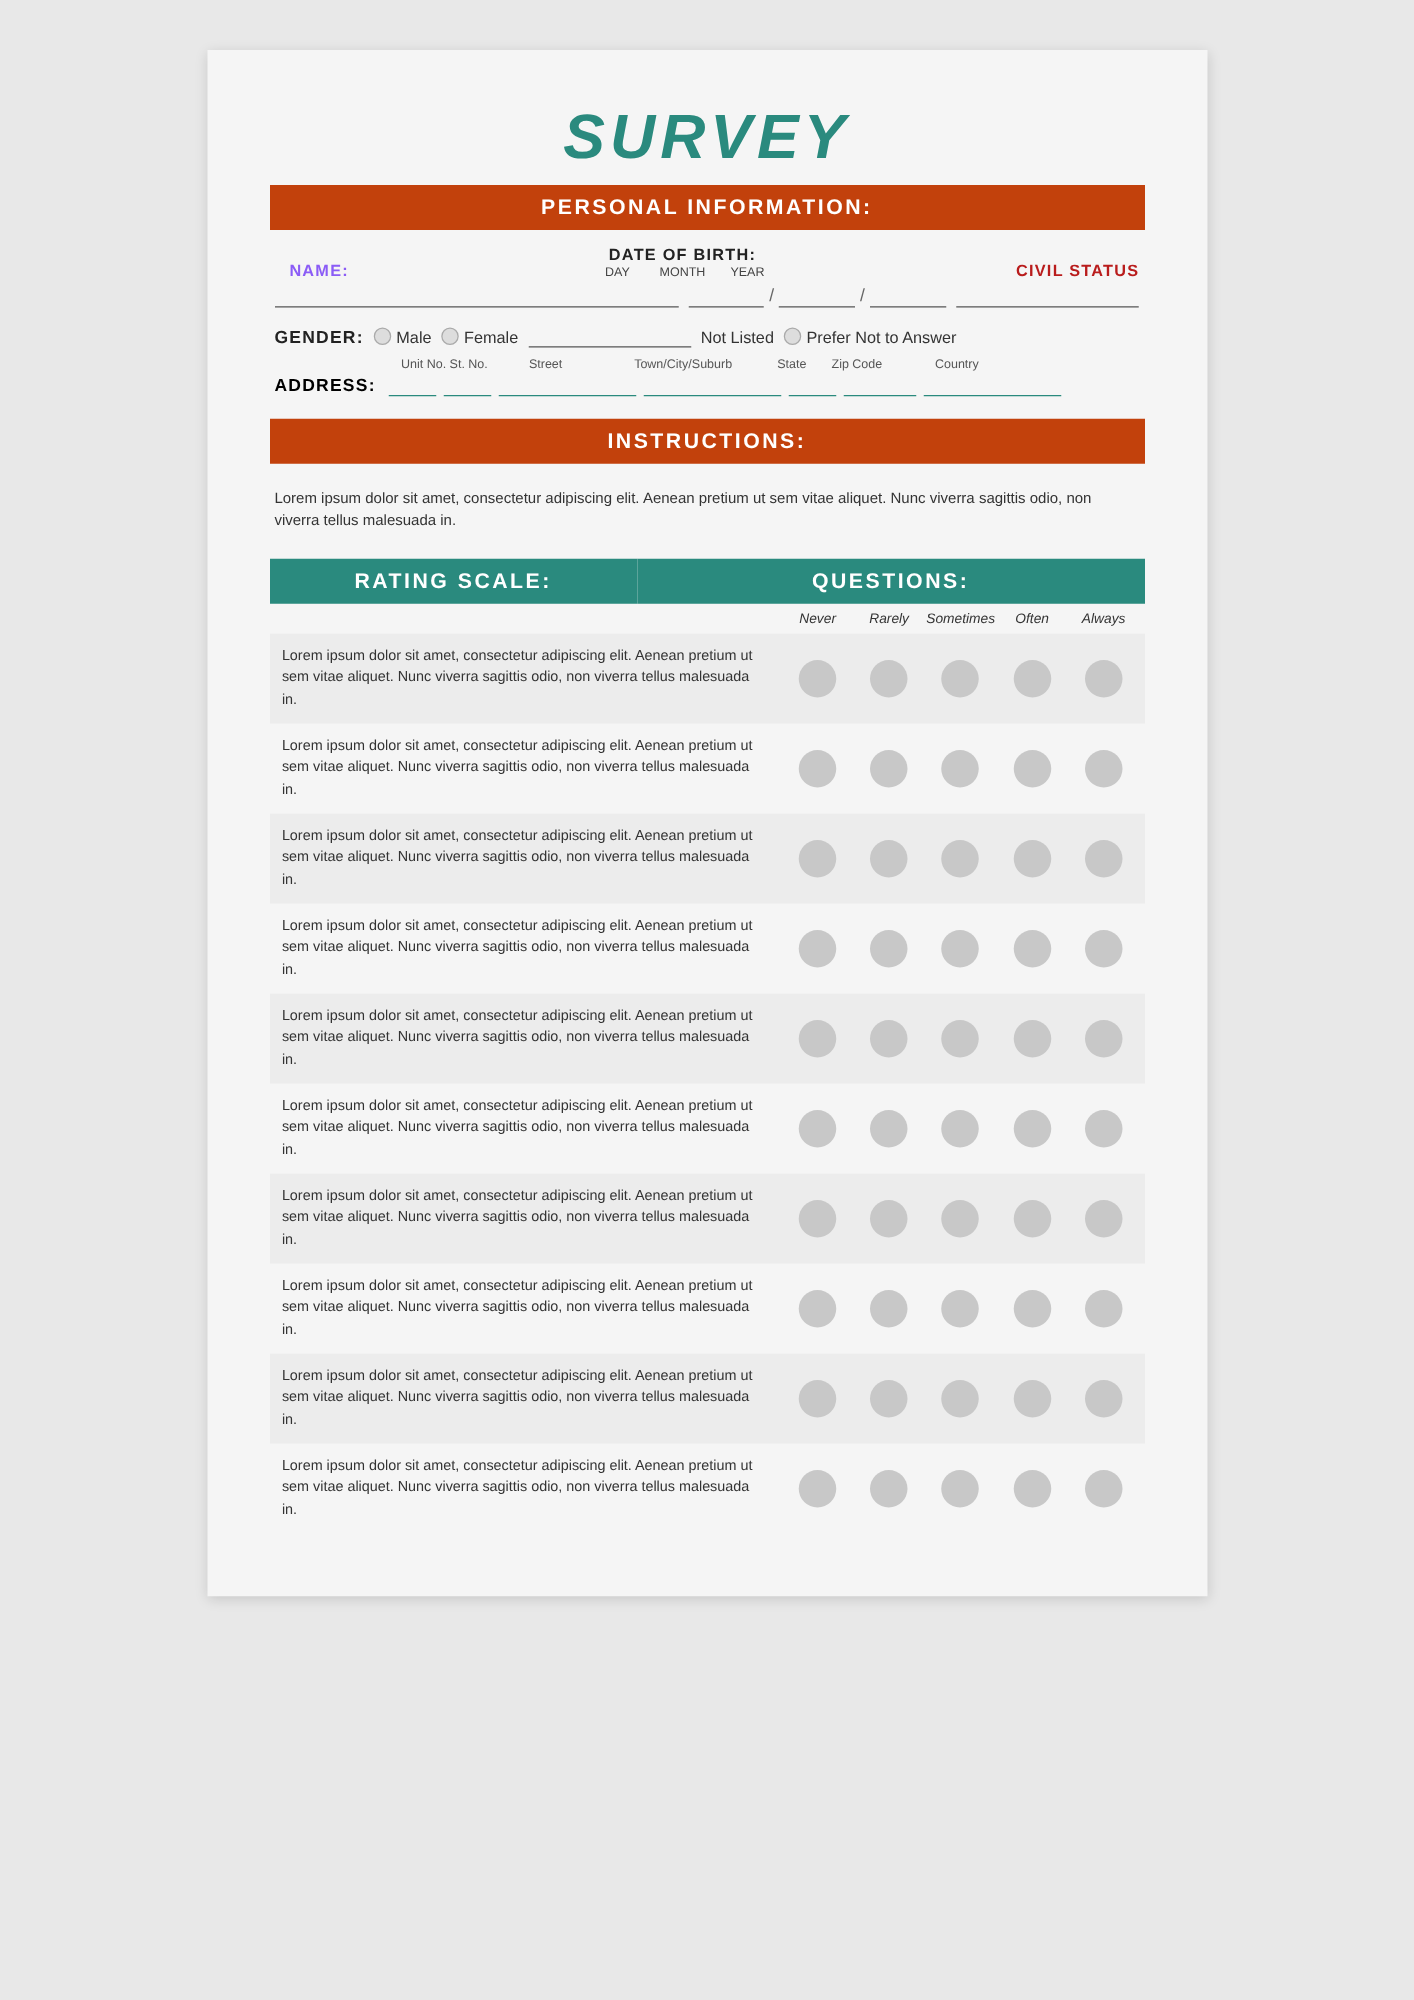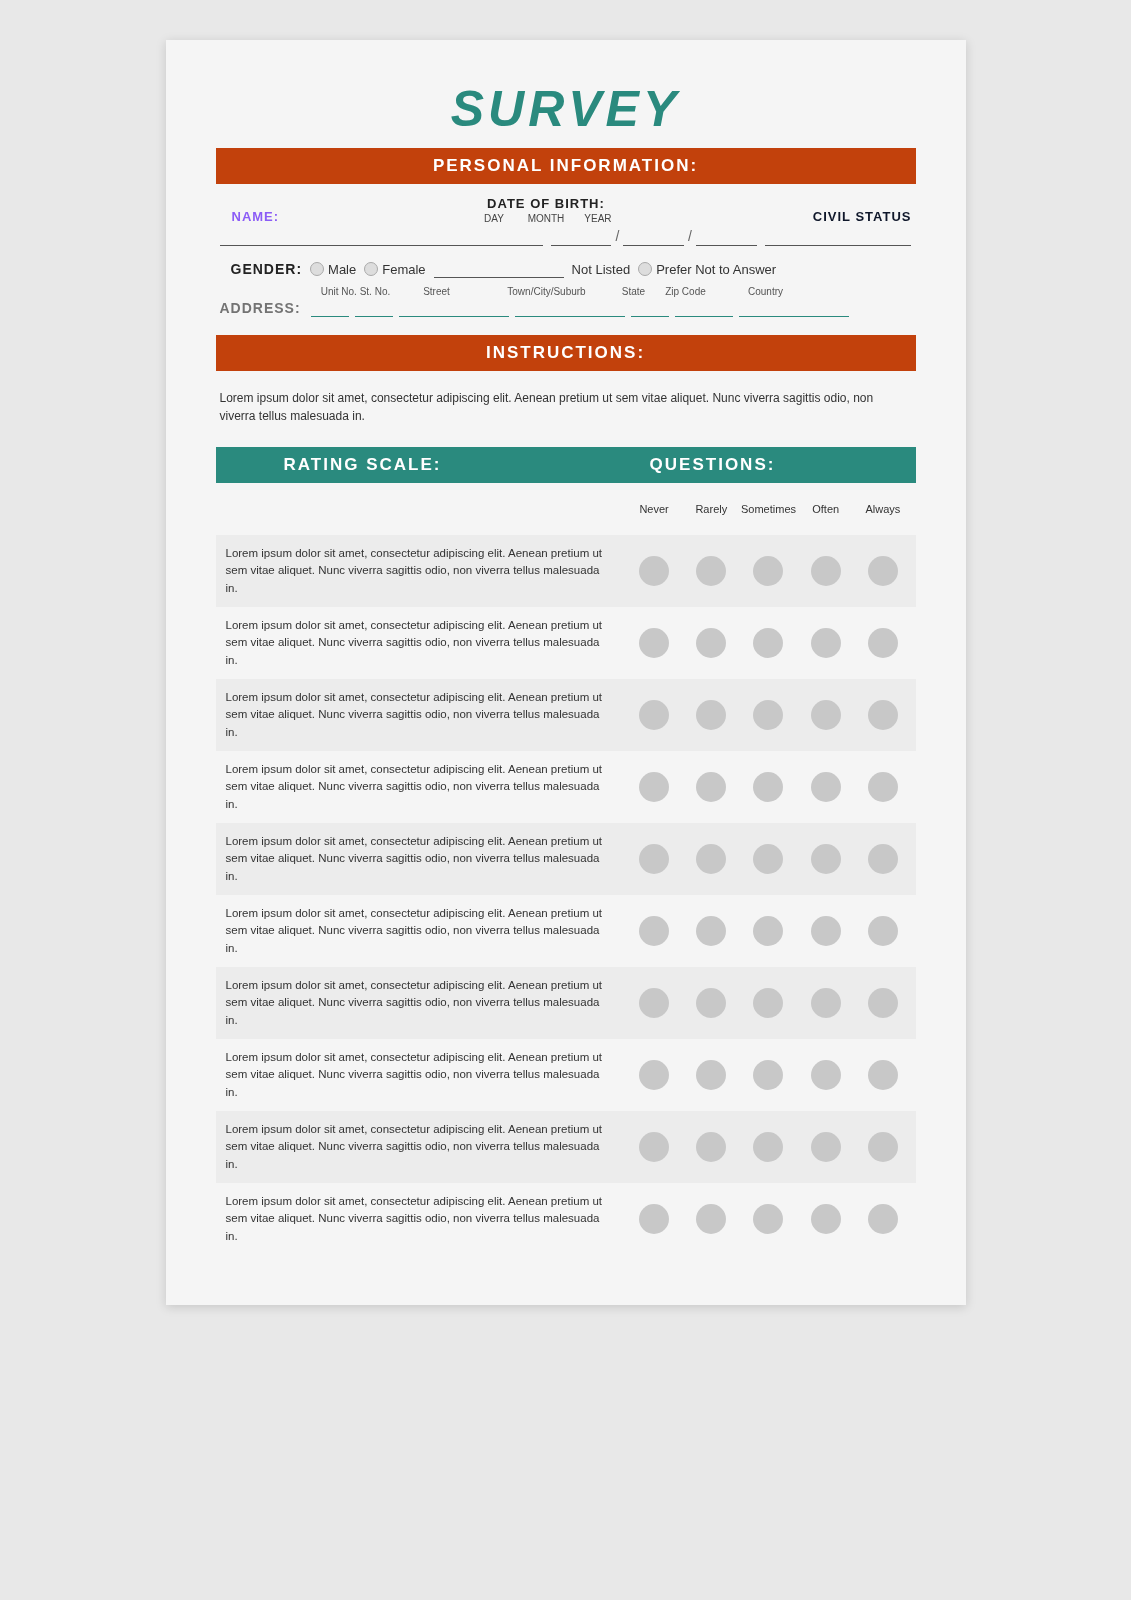--- a/index.html
+++ b/index.html
@@ -73,21 +73,21 @@
       color: #444;
     }
     .pi-dob-sub span {
       width: 52px;
       text-align: center;
     }
     .civil-label {
       font-size: 13px;
       font-weight: 700;
       letter-spacing: 1px;
-      color: #0f172a;
+      color: #b91c1c;
     }
     .pi-lines {
       display: flex;
       align-items: flex-end;
       gap: 8px;
       margin-bottom: 14px;
       padding: 0 4px;
     }
     .pi-line-name {
       flex: 2.2;
@@ -119,21 +119,20 @@
       border-bottom: 1.5px solid #555;
       height: 18px;
     }
     .gender-row {
       display: flex;
       align-items: center;
       gap: 8px;
       margin-bottom: 8px;
       padding: 0 4px;
       flex-wrap: wrap;
-      margin-left: 11px;
     }
     .gender-label {
       font-size: 14px;
       font-weight: 700;
       letter-spacing: 1px;
       color: #222;
     }
     .radio-option {
       display: flex;
       align-items: center;
@@ -187,21 +186,21 @@
       display: flex;
       align-items: center;
       gap: 6px;
       padding: 0 4px;
       margin-bottom: 18px;
     }
     .address-label {
       font-size: 14px;
       font-weight: 700;
       letter-spacing: 1px;
-      color: #737373;
+      color: #000000;
       margin-right: 4px;
       white-space: nowrap;
     }
     .addr-line {
       border-bottom: 1.5px solid #2a8a7e;
       height: 18px;
     }
     .addr-line-unit { width: 38px; }
     .addr-line-stno { width: 38px; }
     .addr-line-street { width: 110px; }
@@ -231,24 +230,25 @@
       color: white;
       text-align: center;
       font-size: 17px;
       font-weight: 900;
       letter-spacing: 2px;
       padding: 8px 0;
     }
     .rating-scale-labels {
       display: flex;
       justify-content: space-around;
-      padding: 20px 4px;
+      padding: 6px 4px;
       font-size: 11px;
       color: #333;
       font-weight: 500;
+      font-style: italic;
     }
     .rating-scale-labels span {
       text-align: center;
       flex: 1;
     }
     .question-row {
       display: flex;
       align-items: center;
       min-height: 72px;
     }

